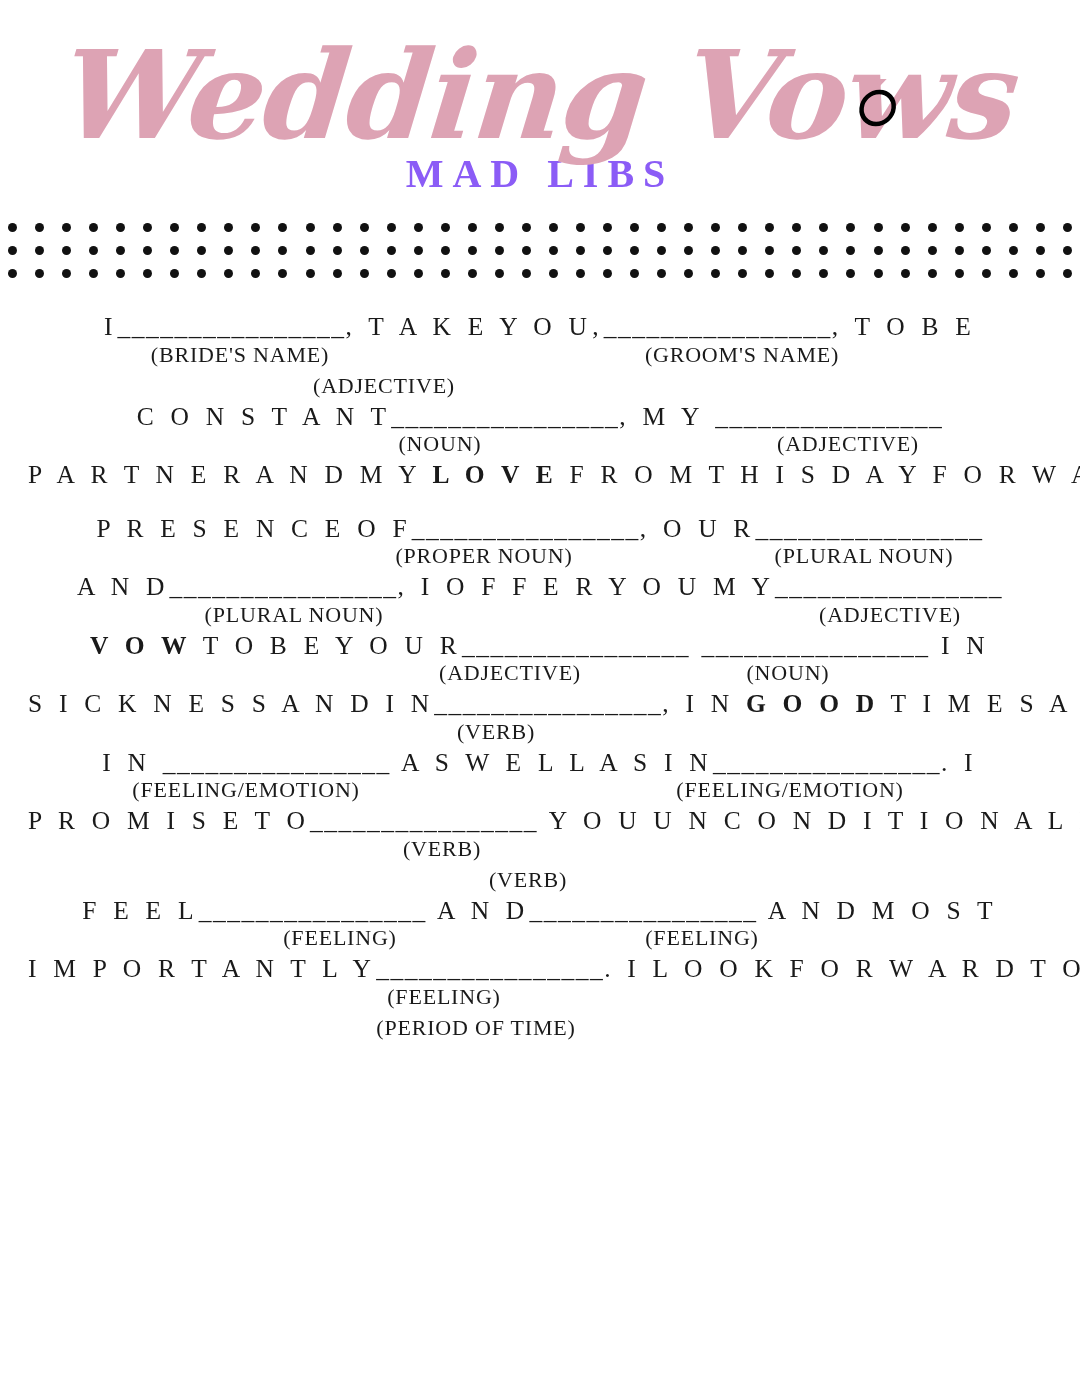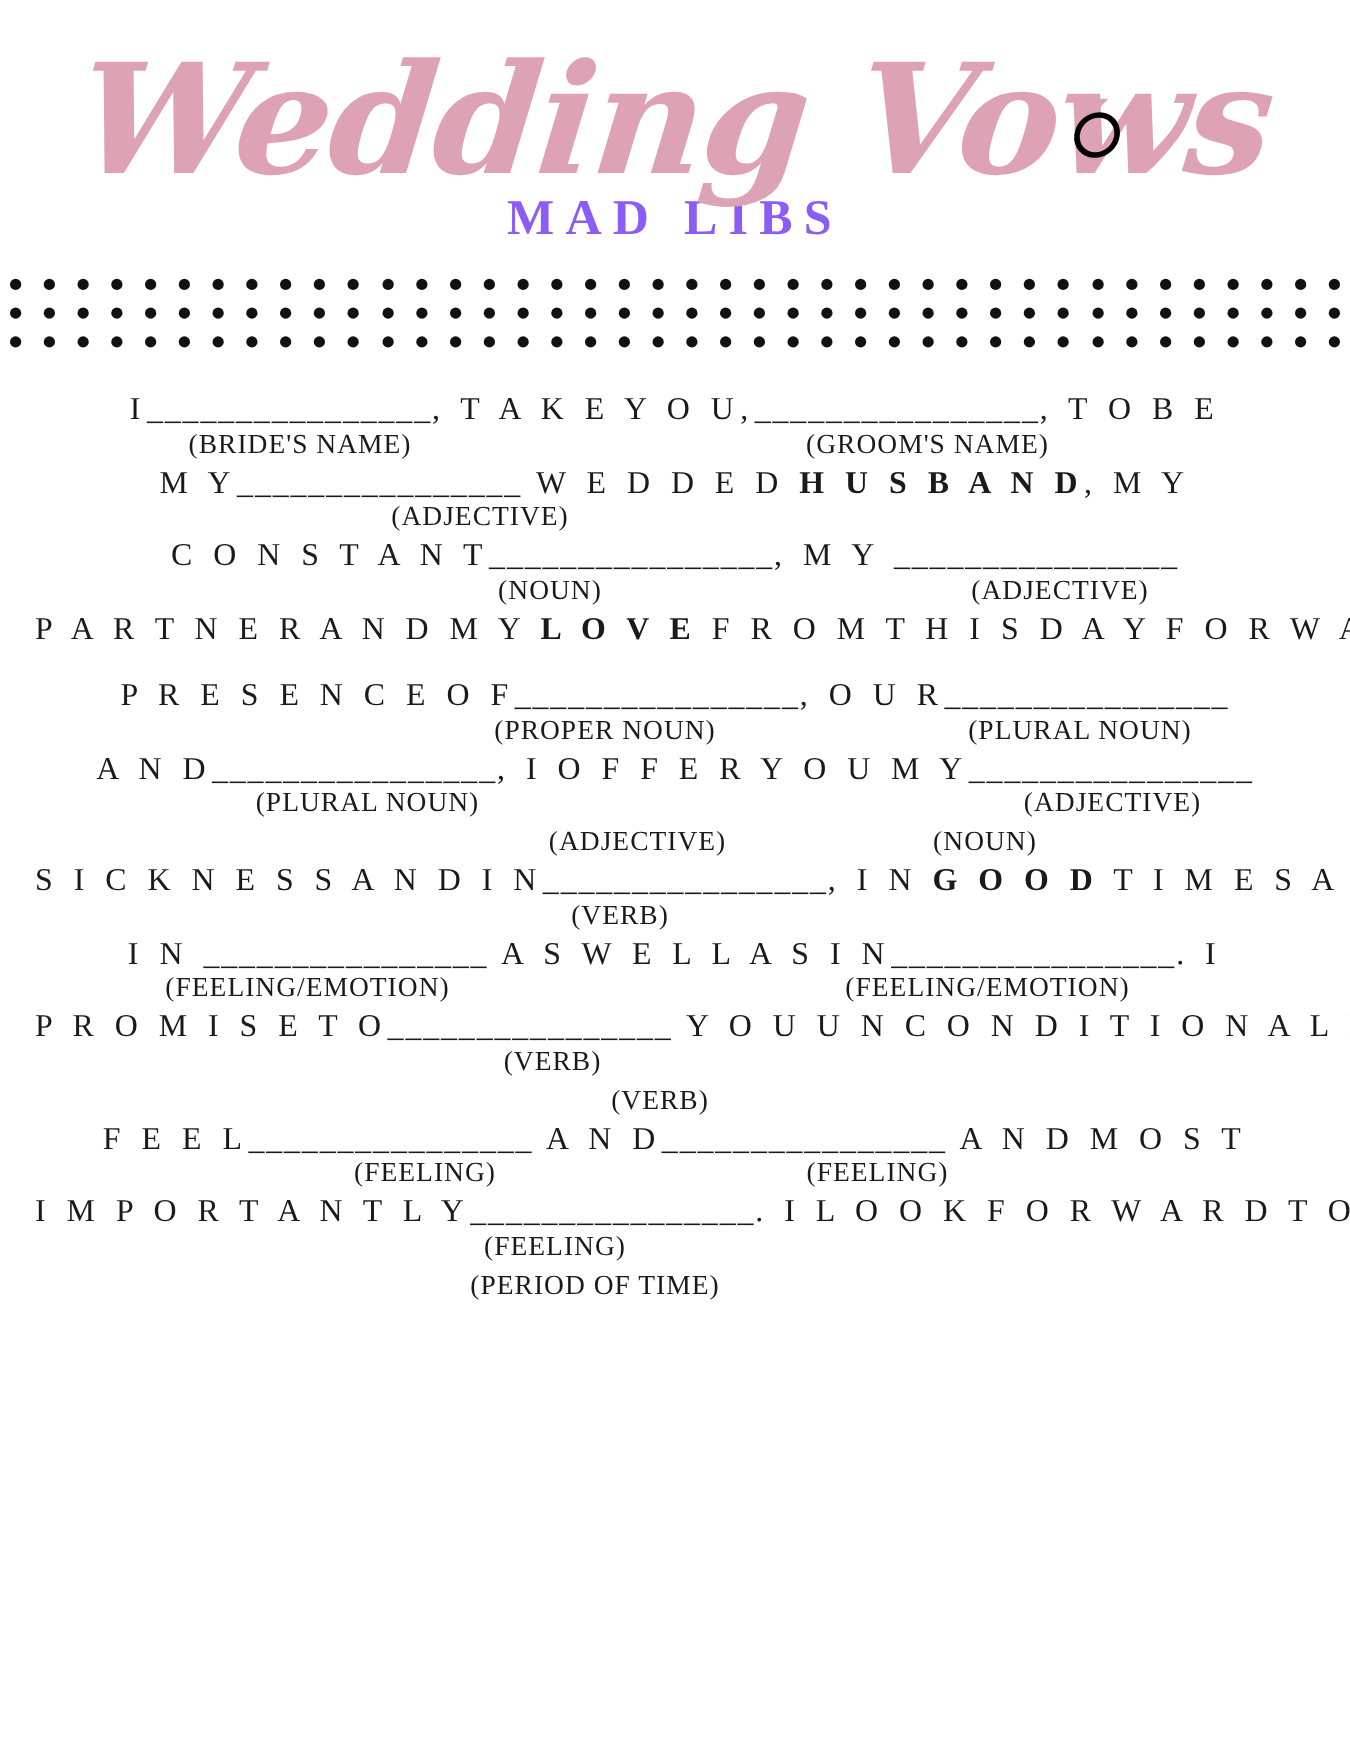--- a/index.html
+++ b/index.html
@@ -251,23 +251,20 @@
 <div class="vows">
 
   <div class="line">
     <span>I</span><span class="blank">________________</span><span>,  T A K E  Y O U,</span><span class="blank">________________</span><span>,  T O  B E</span>
   </div>
   <div class="hints">
     <span class="hint" style="left:212px">(BRIDE'S NAME)</span>
     <span class="hint" style="left:714px">(GROOM'S NAME)</span>
   </div>
 
-  <div class="line">
-    <span>M Y</span><span class="blank">________________</span> <span>W E D D E D</span> <span class="bold">H U S B A N D</span><span>,  M Y</span>
-  </div>
   <div class="hints">
     <span class="hint" style="left:356px">(ADJECTIVE)</span>
   </div>
 
   <div class="line">
     <span>C O N S T A N T</span><span class="blank">________________</span><span>,  M Y</span> <span class="blank">________________</span>
   </div>
   <div class="hints">
     <span class="hint" style="left:412px">(NOUN)</span>
     <span class="hint" style="left:820px">(ADJECTIVE)</span>
@@ -287,20 +284,23 @@
   </div>
 
   <div class="line">
     <span>A N D</span><span class="blank">________________</span><span>,  I  O F F E R  Y O U  M Y</span><span class="blank">________________</span>
   </div>
   <div class="hints">
     <span class="hint" style="left:266px">(PLURAL NOUN)</span>
     <span class="hint" style="left:862px">(ADJECTIVE)</span>
   </div>
 
+  <div class="line">
+    <span class="bold">V O W</span> <span>T O  B E  Y O U R</span><span class="blank">________________</span> <span class="blank">________________</span> <span>I N</span>
+  </div>
   <div class="hints">
     <span class="hint" style="left:482px">(ADJECTIVE)</span>
     <span class="hint" style="left:760px">(NOUN)</span>
   </div>
 
   <div class="line">
     <span>S I C K N E S S  A N D  I N</span><span class="blank">________________</span><span>,  I N</span> <span class="bold">G O O D</span> <span>T I M E S  A N D</span>
   </div>
   <div class="hints">
     <span class="hint" style="left:468px">(VERB)</span>

